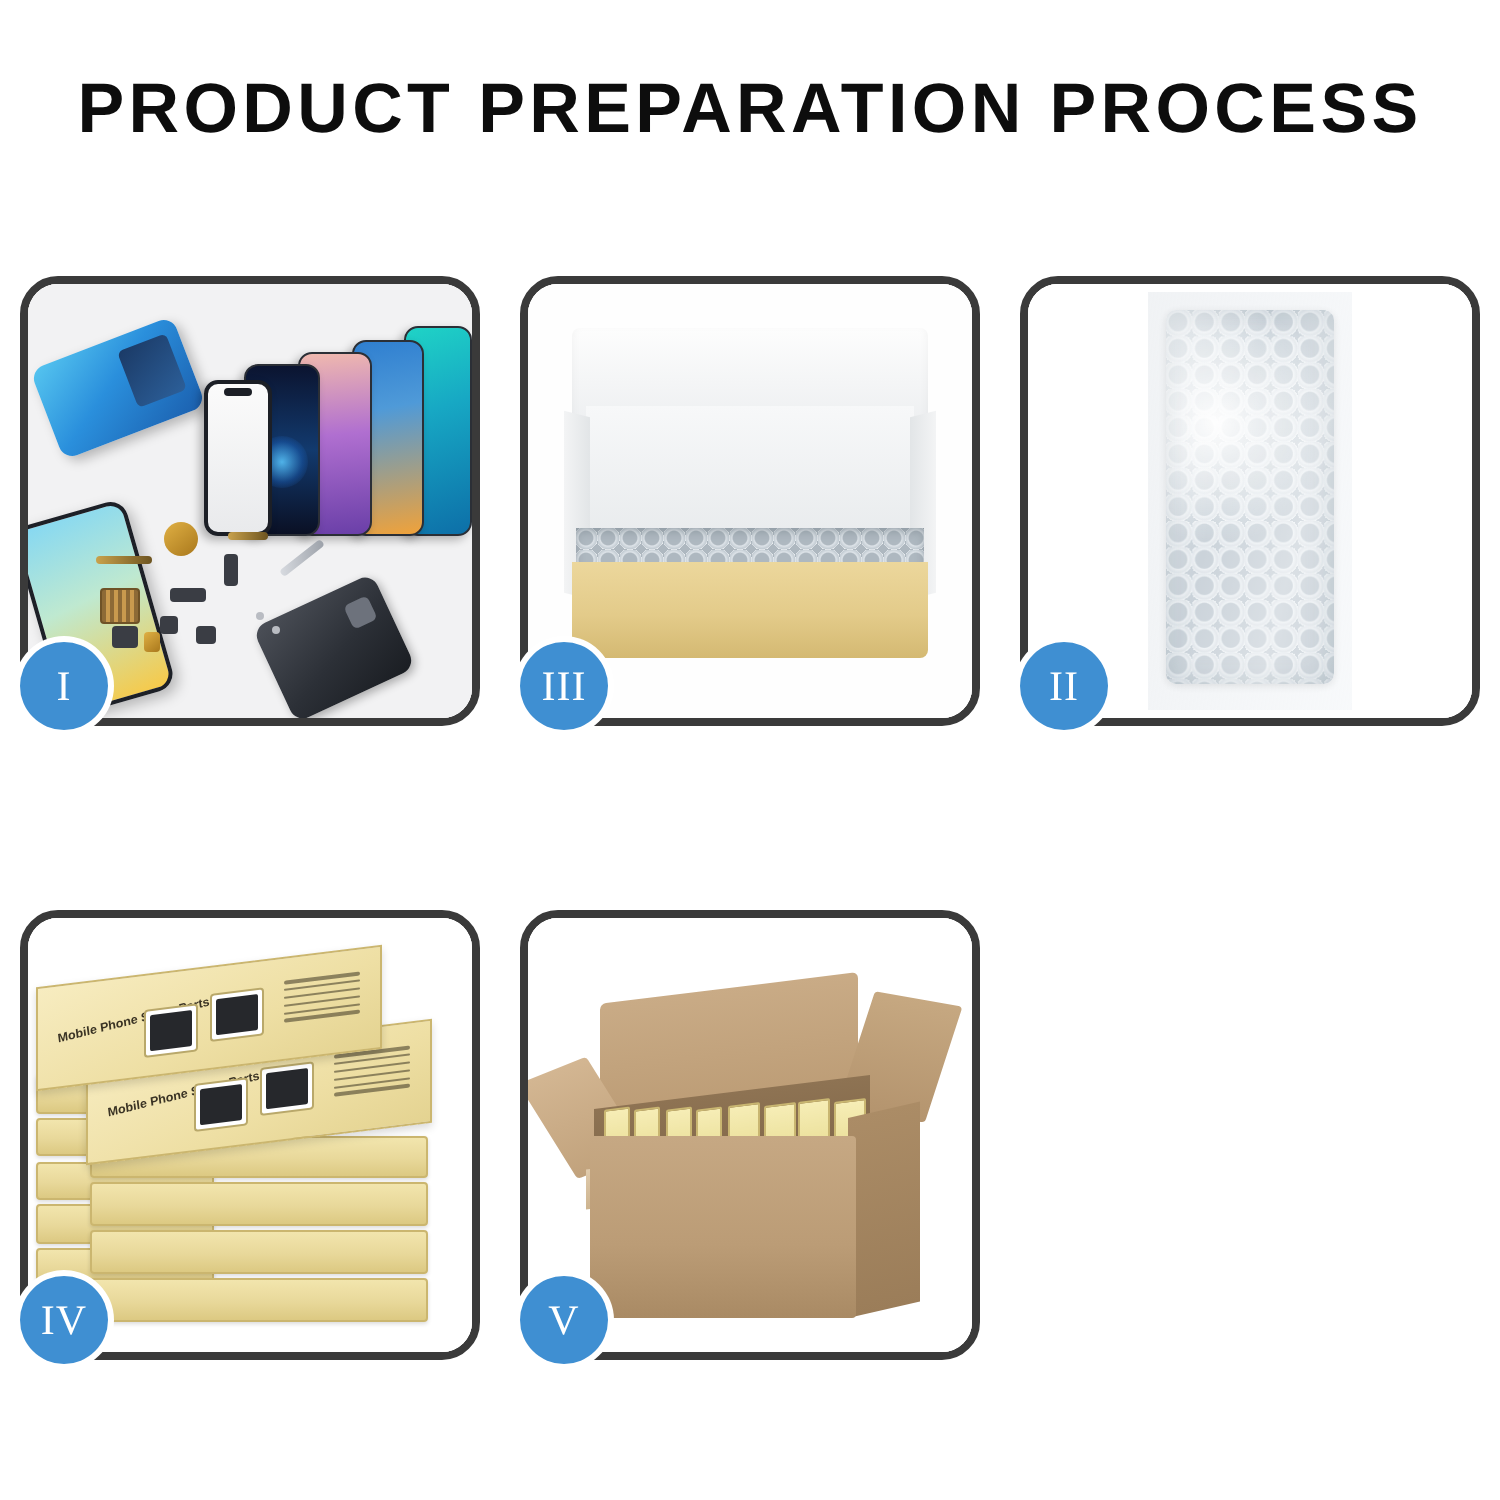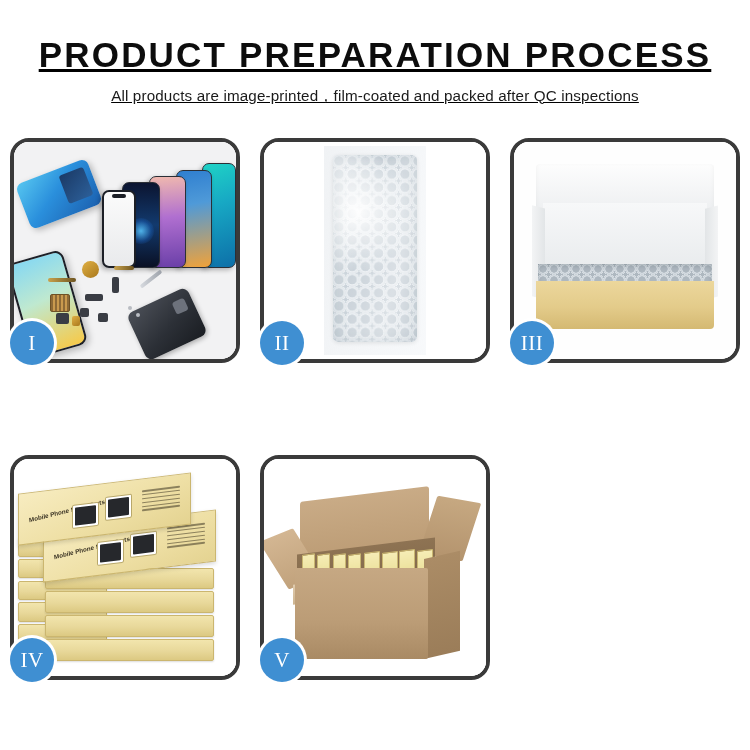--- a/index.html
+++ b/index.html
@@ -7,21 +7,21 @@
 
   body {
     width: 750px;
     height: 750px;
     background: #ffffff;
     font-family: "Liberation Sans", sans-serif;
     overflow: hidden;
     position: relative;
   }
 
-  .page { width: 750px; height: 547px; position: relative; text-decoration: underline; }
+  .page { width: 750px; height: 547px; position: relative; }
 
   
   .header { padding-top: 36px; text-align: center; }
 
   .title {
     font-family: "Liberation Sans", sans-serif;
     font-size: 35px;
     font-weight: 700;
     letter-spacing: 2.2px;
     color: #0d0d0d;
@@ -373,21 +373,20 @@
     border-radius: 1px;
   }
 </style>
 </head>
 <body>
 
 <div class="page">
 
   <div class="header">
     <div class="title">PRODUCT PREPARATION PROCESS</div>
-    <div class="subtitle">All products are image-printed，film-coated and packed after QC inspections</div>
   </div>
 
   <div class="grid">
 
     <div class="panel">
       <div class="panel-inner">
         <div class="p1-bg"></div>
 
         <div class="blue-panel"></div>
 
@@ -416,43 +415,43 @@
           <div class="pt screw" style="left:62%;top:54%;width:4px;height:4px;"></div>
           <div class="pt screw" style="left:68%;top:62%;width:4px;height:4px;"></div>
           <div class="pt tweez" style="left:70%;top:20%;width:26px;"></div>
         </div>
       </div>
       <div class="badge">I</div>
     </div>
 
     <div class="panel">
       <div class="panel-inner">
-        <div class="p2-bg"></div>
-        <div class="wrap-sheet"></div>
-        <div class="bubble-block"></div>
-        <div class="bubble-gloss"></div>
-      </div>
-      <div class="badge">II</div>
-    </div>
-
-    <div class="panel">
-      <div class="panel-inner">
         <div class="p3-bg"></div>
         <div class="lid-back"></div>
         <div class="lid-inner"></div>
         <div class="box3-flapL"></div>
         <div class="box3-flapR"></div>
         <div class="box3-rim"></div>
         <div class="box3-body"></div>
       </div>
       <div class="badge">III</div>
     </div>
 
     <div class="panel">
       <div class="panel-inner">
+        <div class="p2-bg"></div>
+        <div class="wrap-sheet"></div>
+        <div class="bubble-block"></div>
+        <div class="bubble-gloss"></div>
+      </div>
+      <div class="badge">II</div>
+    </div>
+
+    <div class="panel">
+      <div class="panel-inner">
         <div class="p4-bg"></div>
         <div class="stack">
 
           <div class="kbox" style="left:2%;top:36%;width:40%;height:9%;"></div>
           <div class="kbox" style="left:2%;top:46%;width:40%;height:9%;"></div>
           <div class="kbox" style="left:2%;top:56%;width:40%;height:9%;"></div>
           <div class="kbox" style="left:2%;top:66%;width:40%;height:9%;"></div>
           <div class="kbox" style="left:2%;top:76%;width:40%;height:9%;"></div>
 
           <div class="kbox" style="left:14%;top:50%;width:76%;height:10%;"></div>

